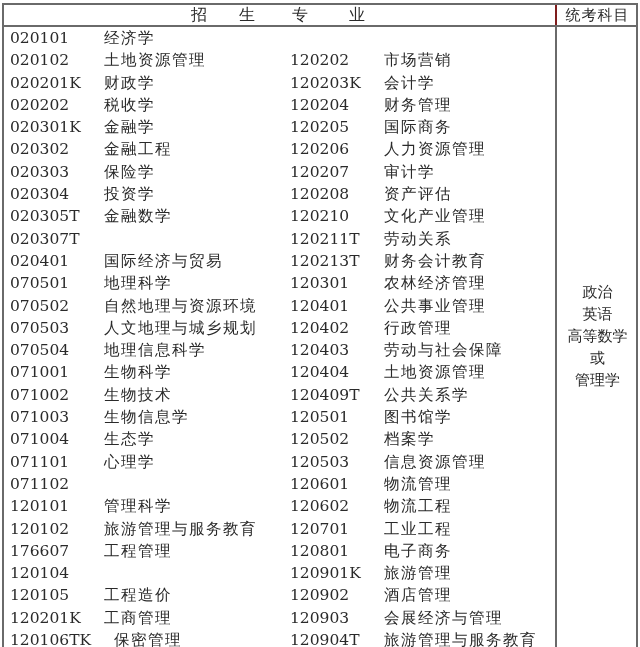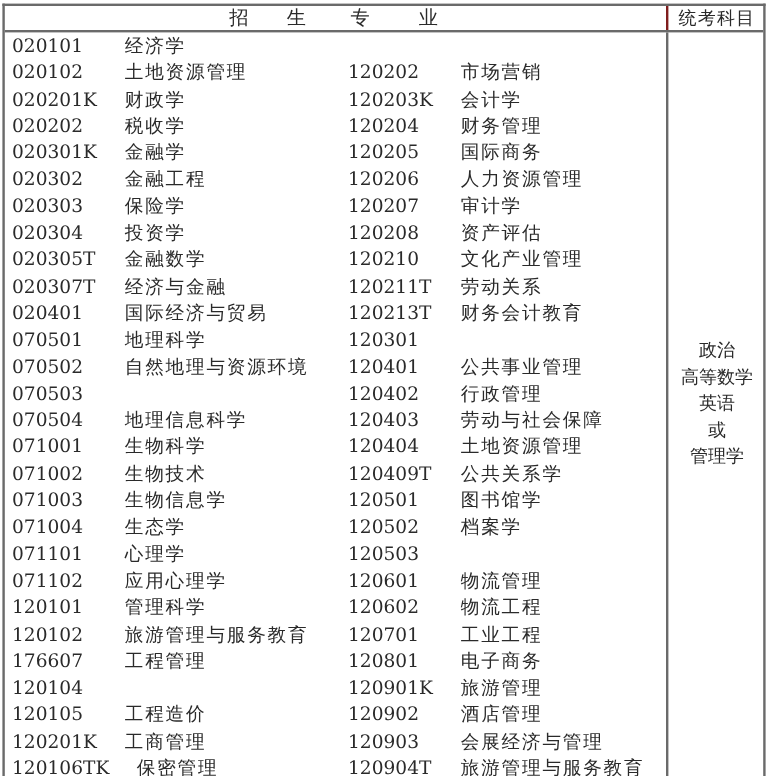--- a/index.html
+++ b/index.html
@@ -86,43 +86,44 @@
         <span class="n2">资产评估</span>
       </div>
     <div class="row">
         <span class="c1">020305T</span>
         <span class="n1">金融数学</span>
         <span class="c2">120210</span>
         <span class="n2">文化产业管理</span>
       </div>
     <div class="row">
         <span class="c1">020307T</span>
-        <span class="n1">经济与金融</span>
         <span class="c2">120211T</span>
         <span class="n2">劳动关系</span>
       </div>
     <div class="row">
         <span class="c1">020401</span>
         <span class="n1">国际经济与贸易</span>
         <span class="c2">120213T</span>
         <span class="n2">财务会计教育</span>
       </div>
     <div class="row">
         <span class="c1">070501</span>
         <span class="n1">地理科学</span>
         <span class="c2">120301</span>
+        <span class="n2">农林经济管理</span>
       </div>
     <div class="row">
         <span class="c1">070502</span>
         <span class="n1">自然地理与资源环境</span>
         <span class="c2">120401</span>
         <span class="n2">公共事业管理</span>
       </div>
     <div class="row">
         <span class="c1">070503</span>
+        <span class="n1">人文地理与城乡规划</span>
         <span class="c2">120402</span>
         <span class="n2">行政管理</span>
       </div>
     <div class="row">
         <span class="c1">070504</span>
         <span class="n1">地理信息科学</span>
         <span class="c2">120403</span>
         <span class="n2">劳动与社会保障</span>
       </div>
     <div class="row">
@@ -146,24 +147,24 @@
     <div class="row">
         <span class="c1">071004</span>
         <span class="n1">生态学</span>
         <span class="c2">120502</span>
         <span class="n2">档案学</span>
       </div>
     <div class="row">
         <span class="c1">071101</span>
         <span class="n1">心理学</span>
         <span class="c2">120503</span>
+        <span class="n2">信息资源管理</span>
       </div>
     <div class="row">
         <span class="c1">071102</span>
-        <span class="n1">应用心理学</span>
         <span class="c2">120601</span>
         <span class="n2">物流管理</span>
       </div>
     <div class="row">
         <span class="c1">120101</span>
         <span class="n1">管理科学</span>
         <span class="c2">120602</span>
         <span class="n2">物流工程</span>
       </div>
     <div class="row">
@@ -199,19 +200,19 @@
         <span class="c1">120106TK</span>
         <span class="n1 indent">保密管理</span>
         <span class="c2">120904T</span>
         <span class="n2">旅游管理与服务教育</span>
       </div>
   </div>
 
   <div class="side-col">
     <div class="subjects">
       <div>政治</div>
+      <div>英语</div>
       <div>高等数学</div>
-      <div>英语</div>
       <div>或</div>
       <div>管理学</div>
     </div>
   </div>
 </div>
 
 </body></html>

